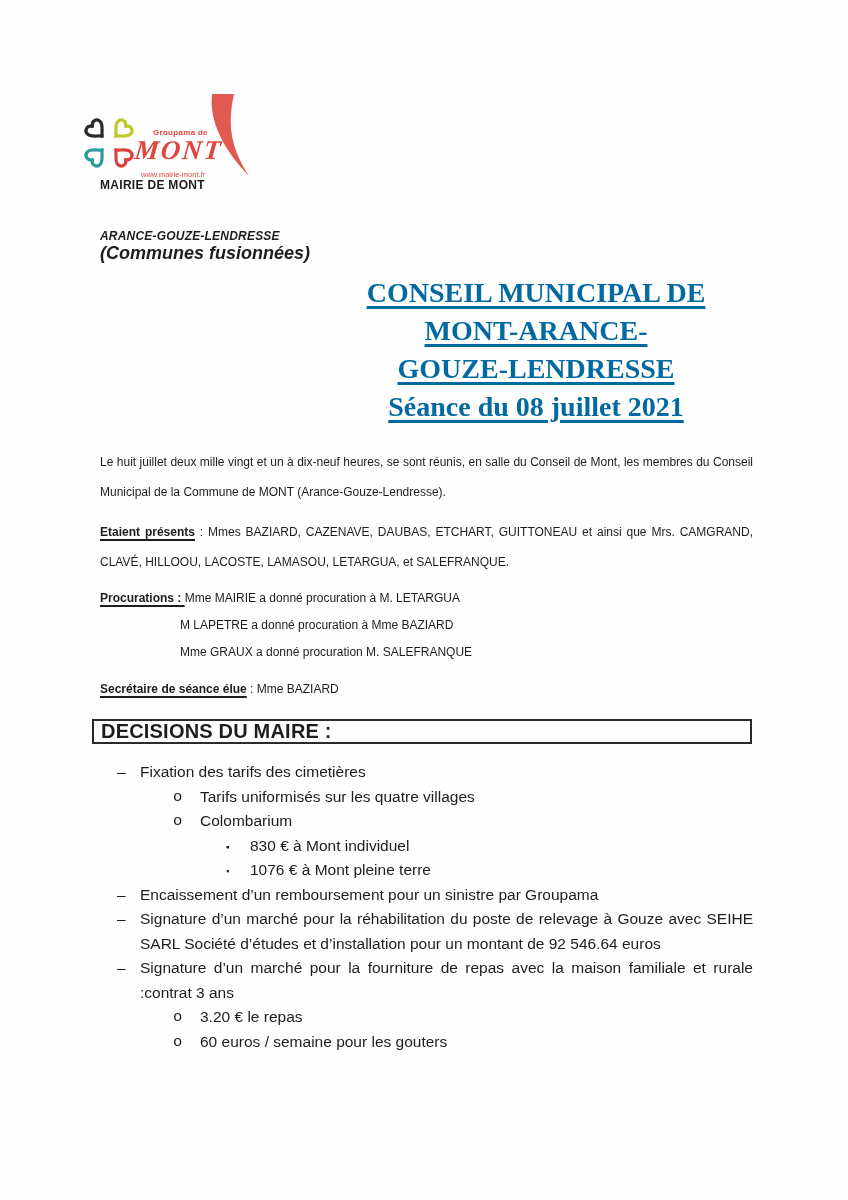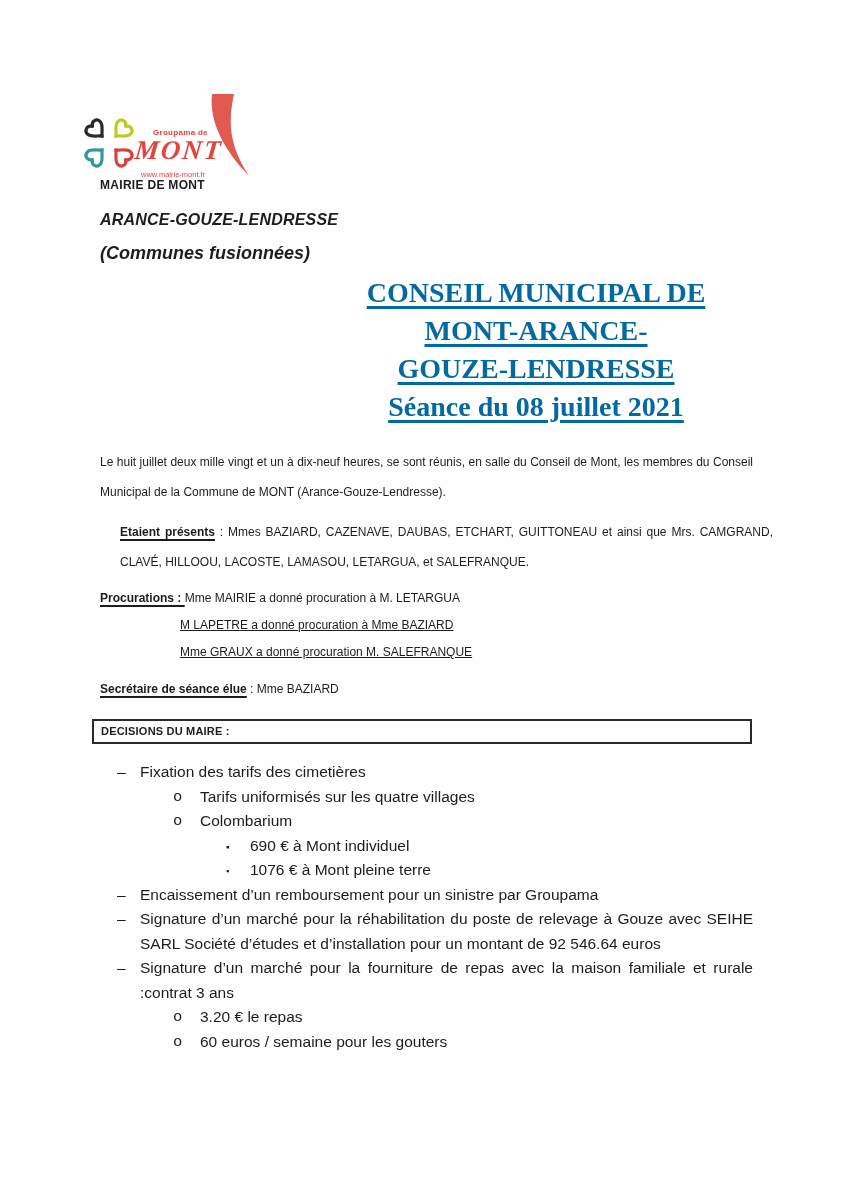--- a/index.html
+++ b/index.html
@@ -13,44 +13,44 @@
   .logo-texts { position:absolute; left:55px; top:38px; width:100px; color:#e2453d; }
   .commune-de { font-size:8px; font-weight:600; letter-spacing:0.3px; margin-left:18px; }
   .mont-script {
     font-family:"Liberation Serif", serif; font-style:italic; font-weight:700;
     font-size:27px; line-height:26px; letter-spacing:2px; transform:skewX(-6deg);
   }
   .logo-url { font-size:7.5px; margin-left:6px; margin-top:7px; }
   .swoosh { position:absolute; left:115px; top:2px; }
   
   .org-name { position:absolute; left:100px; top:178px; font-size:12px; font-weight:700; letter-spacing:0.3px; }
-  .org-sub  { position:absolute; left:100px; top:211px; font-size:16px; font-style:italic; font-weight:600; letter-spacing:0.2px; }
+  .org-sub  { position:absolute; left:100px; top:229px; font-size:12px; font-style:italic; font-weight:600; letter-spacing:0.2px; }
   .org-note { position:absolute; left:100px; top:243px; font-size:18px; font-style:italic; font-weight:600; }
   
   .doc-title {
     position:absolute; left:348px; top:274px; width:376px; text-align:center;
     font-family:"Liberation Serif", serif; font-weight:700; font-size:28px; line-height:38px;
     color:#0369a1;
   }
   .doc-title span { text-decoration:underline; text-decoration-thickness:2.5px; text-underline-offset:4px; }
   
   .para { position:absolute; left:100px; width:653px; font-size:12px; line-height:30px; text-align:justify; font-weight:500; }
   .p-intro { top:447px; }
-  .p-presents { top:517px;margin-left:20px; }
+  .p-presents { top:517px; }
   .p-procurations { top:585px; line-height:27px; text-align:left; }
   .p-secretaire { top:674px; text-align:left; }
   .lbl { font-weight:700; text-decoration:underline; text-decoration-thickness:2px; text-underline-offset:3px;text-align:right; }
-  .proc-indent { padding-left:80px;text-decoration:underline; }
+  .proc-indent { padding-left:80px; }
   
   .decisions-box {
     position:absolute; left:92px; top:719px; width:660px; height:25px;
     border:2px solid #2a2a2a; box-sizing:border-box;
   }
   .decisions-box .heading {
-    font-size:11px; font-weight:700; line-height:21px; padding-left:7px; letter-spacing:0.2px;
+    font-size:20px; font-weight:700; line-height:21px; padding-left:7px; letter-spacing:0.2px;
   }
   
   .bullets { position:absolute; left:100px; top:760px; width:653px; font-size:15.5px; font-weight:500; }
   .bullet { position:relative; line-height:24.5px; text-align:justify; }
   .bullet .marker { position:absolute; top:0; }
   .lvl1 { padding-left:40px; }  .lvl1 .marker { left:17px; }
   .lvl2 { padding-left:100px; } .lvl2 .marker { left:73px; font-family:"Liberation Mono", monospace; }
   .lvl3 { padding-left:150px; } .lvl3 .marker { left:126px; font-size:9px; top:1px; }
 </style>
 </head>
@@ -121,21 +121,21 @@
   <div class="decisions-box">
     <div class="heading">DECISIONS DU MAIRE :</div>
   </div>
 
   <div class="bullets">
       <div class="bullet lvl1"><span class="marker">–</span></div>
       <div class="bullet lvl1"><span class="marker">–</span><span>Fixation des tarifs des cimetières</span></div>
       <div class="bullet lvl2"><span class="marker">o</span><span>Tarifs uniformisés sur les quatre villages</span></div>
       <div class="bullet lvl2"><span class="marker">o</span><span>Colombarium</span></div>
       <div class="bullet lvl3"><span class="marker">▪</span></div>
-      <div class="bullet lvl3"><span class="marker">▪</span><span>690 € à Mont individuel</span></div>
+      <div class="bullet lvl3"><span class="marker">▪</span><span>830 € à Mont individuel</span></div>
       <div class="bullet lvl3"><span class="marker">▪</span><span>1076 € à Mont pleine terre</span></div>
       <div class="bullet lvl1"><span class="marker">–</span><span>Encaissement d’un remboursement pour un sinistre par Groupama</span></div>
       <div class="bullet lvl1"><span class="marker">–</span><span>Signature d’un marché pour la réhabilitation du poste de relevage à Gouze avec SEIHE SARL Société d’études et d’installation pour un montant de 92 546.64 euros</span></div>
       <div class="bullet lvl1"><span class="marker">–</span><span>Signature d’un marché pour la fourniture de repas avec la maison familiale et rurale :contrat 3 ans</span></div>
       <div class="bullet lvl2"><span class="marker">o</span><span>3.20 € le repas</span></div>
       <div class="bullet lvl2"><span class="marker">o</span><span>60 euros / semaine pour les gouters</span></div>
     </div>
 
 </div>
 

